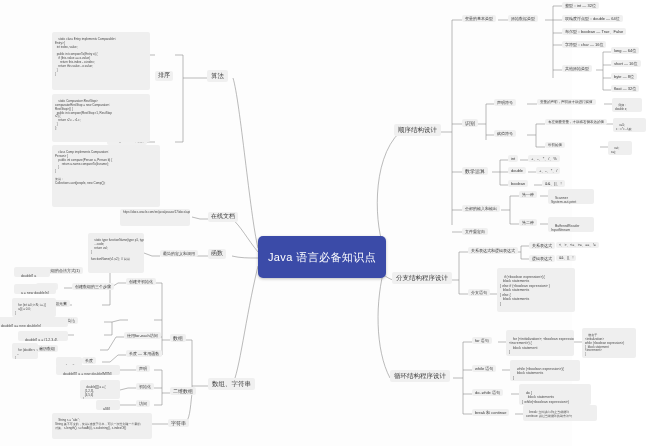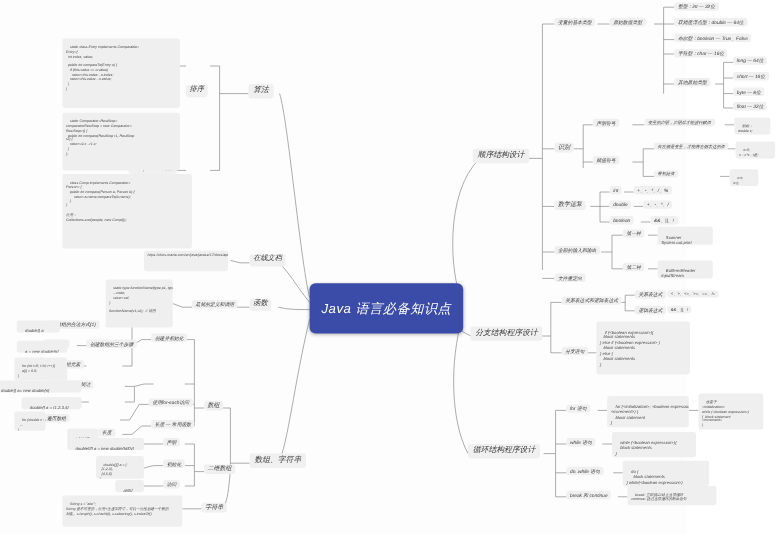--- a/index.html
+++ b/index.html
@@ -7,21 +7,20 @@
     margin: 0; padding: 0;
     width: 648px; height: 446px;
     overflow: hidden;
     background: #ffffff;
     font-family: "Liberation Sans", sans-serif;
   }
   #root {
     position: relative;
     width: 572px; height: 446px;
     background: #fdfdfd;
-    font-style: italic;
   }
   svg#wires {
     position: absolute; left: 0; top: 0;
     width: 648px; height: 446px;
     pointer-events: none;
   }
   .node {
     position: absolute;
     background: #f0f0f0;
     border-radius: 2px;

